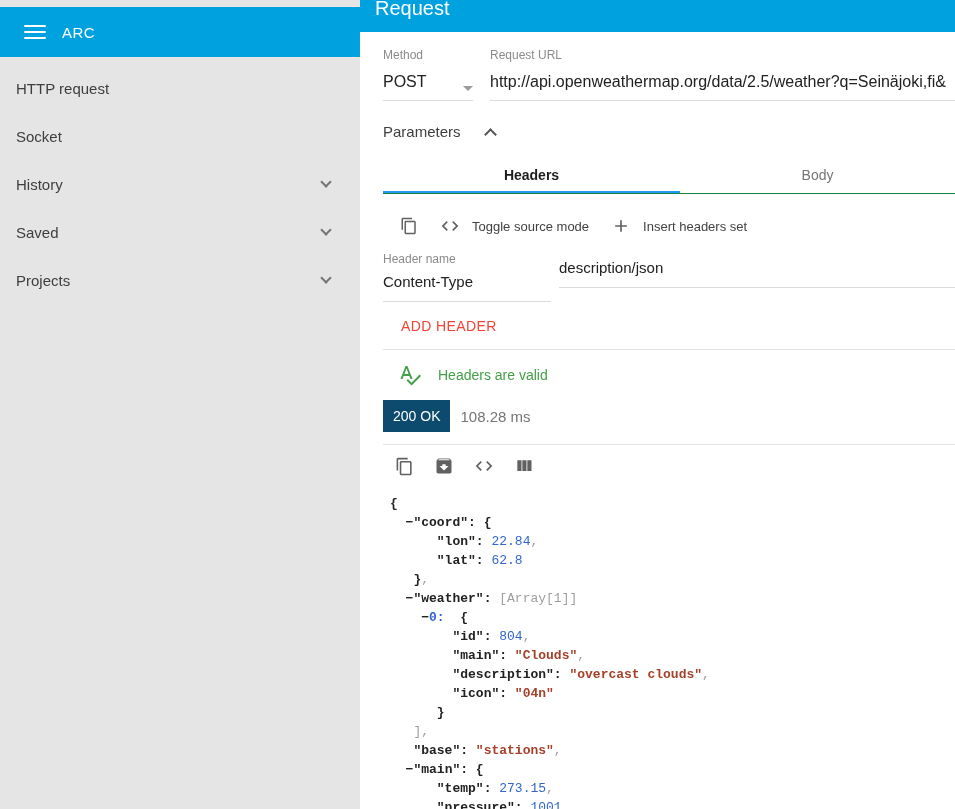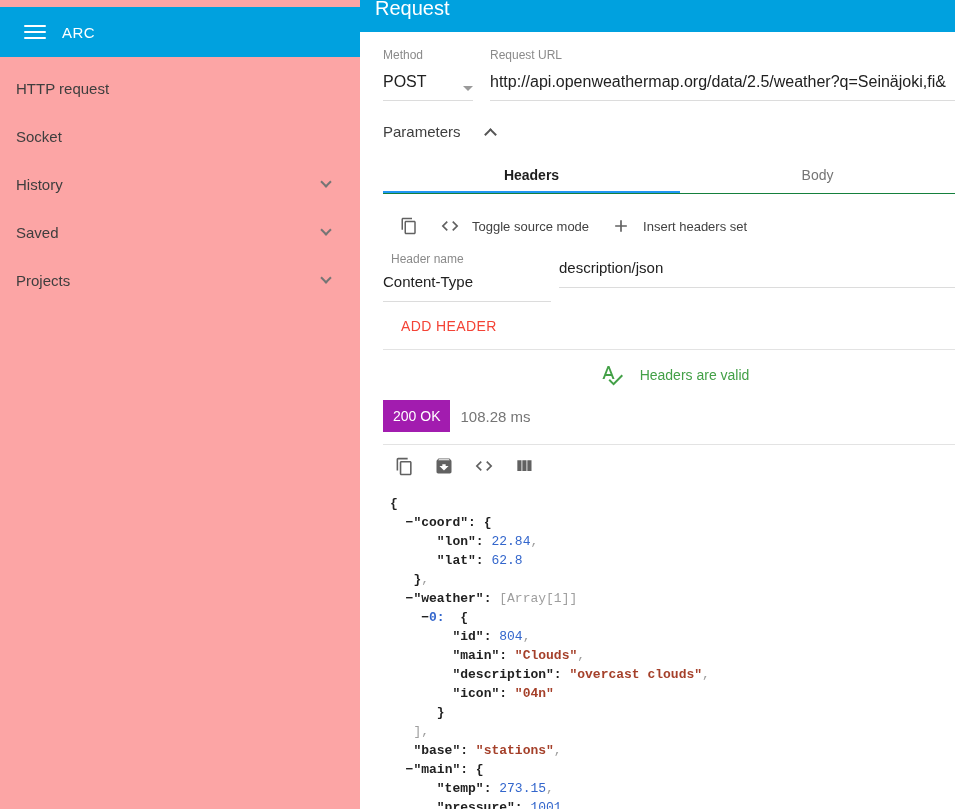--- a/index.html
+++ b/index.html
@@ -1,21 +1,21 @@
 <!DOCTYPE html>
 <html><head>
 <meta charset="utf-8">
 <style>
   * { margin:0; padding:0; box-sizing:border-box; }
   html,body { width:955px; height:809px; overflow:hidden; background:#fff;
     font-family:"Liberation Sans", sans-serif; color:#212121; }
   .app { display:flex; width:955px; height:809px; }
 
   
-  .sidebar { width:360px; flex:0 0 360px; background:#fca5a5; }
+  .sidebar { width:360px; flex:0 0 360px; background:#e5e5e5; }
   .sidebar-header { margin-top:7px; height:50px; background:#00A1DF; display:flex;
     align-items:center; padding:0 24px; }
   .hamburger { width:22px; display:flex; flex-direction:column; gap:4px; cursor:pointer; }
   .hamburger span { height:2px; background:#fff; border-radius:1px; }
   .app-name { color:#fff; font-size:15px; margin-left:16px; letter-spacing:.4px; }
   .menu { padding-top:7px; }
   .menu-item { height:48px; display:flex; align-items:center; justify-content:space-between;
     padding:0 30px 0 16px; font-size:15px; color:#3e3e3e; cursor:pointer; }
   .chev-down { width:8px; height:8px; border-right:2px solid #757575; border-bottom:2px solid #757575;
     transform:rotate(45deg); margin-top:-5px; }
@@ -50,34 +50,34 @@
 
   .htoolbar { margin:14px 0 0 17px; height:36px; display:flex; align-items:center; }
   .icon-btn { color:#616161; cursor:pointer; display:flex; align-items:center; }
   .icon-btn svg { display:block; fill:currentColor; }
   .tool-label { font-size:13px; color:#424242; margin-left:12px; cursor:pointer; }
   .gap22 { width:22px; }
 
   .hdr-row { display:flex; margin-top:8px; }
   .hdr-name { width:168px; margin-right:8px; }
   .hdr-value { flex:1; min-width:0; }
-  .input-label { font-size:12px; color:#8a8a8a;margin-left:8px; }
+  .input-label { font-size:12px; color:#8a8a8a; }
   .input-value { font-size:15px; color:#212121; border-bottom:1px solid #dcdcdc; padding:7px 0 11px; }
 
   .add-header { margin:16px 0 0 18px; display:inline-block; font-size:14px; color:#F44336;
     letter-spacing:.4px; cursor:pointer; }
   .divider { border-top:1px solid #e3e3e3; margin-top:14px; }
   .divider2 { border-top:1px solid #e3e3e3; margin-top:12px; }
 
-  .valid-row { padding:13px 4px 0 15px; display:flex; align-items:center;justify-content:center; }
+  .valid-row { padding:13px 4px 0 15px; display:flex; align-items:center; }
   .valid-icon { color:#43A047; display:flex; } .valid-icon svg { fill:currentColor; }
   .valid-text { font-size:14px; color:#43A047; margin-left:16px; }
 
   .status-row { margin-top:13px; display:flex; align-items:center; }
-  .status-badge { background:#a21caf; color:#fff; font-size:14px; padding:8px 10px; }
+  .status-badge { background:#0c4a6e; color:#fff; font-size:14px; padding:8px 10px; }
   .status-time { font-size:15px; color:#757575; margin-left:10px; }
 
   .resp-toolbar { margin:11px 0 0 12px; display:flex; align-items:center; gap:20px; }
 
   .json-view { margin:18px 0 0 7px; font-family:"Liberation Mono", monospace; font-size:13px;
     line-height:19px; white-space:pre; }
   .tk-sp { }
   .tk-b { color:#212121; font-weight:bold; }
   .tk-t { color:#212121; font-weight:bold; cursor:pointer; }
   .tk-k { color:#212121; font-weight:bold; }

